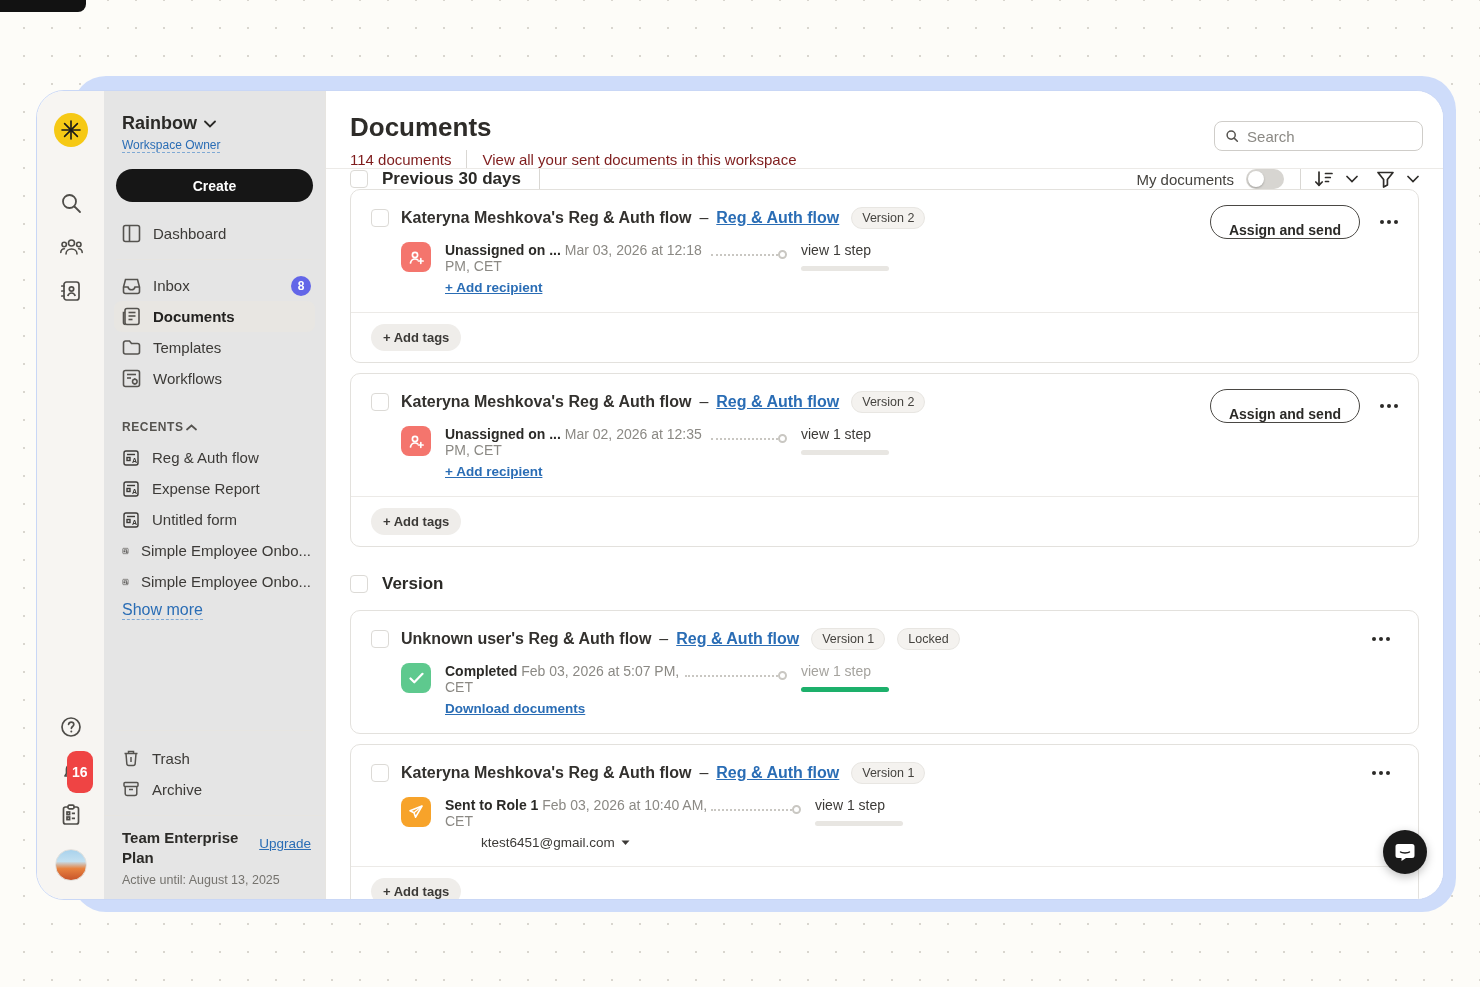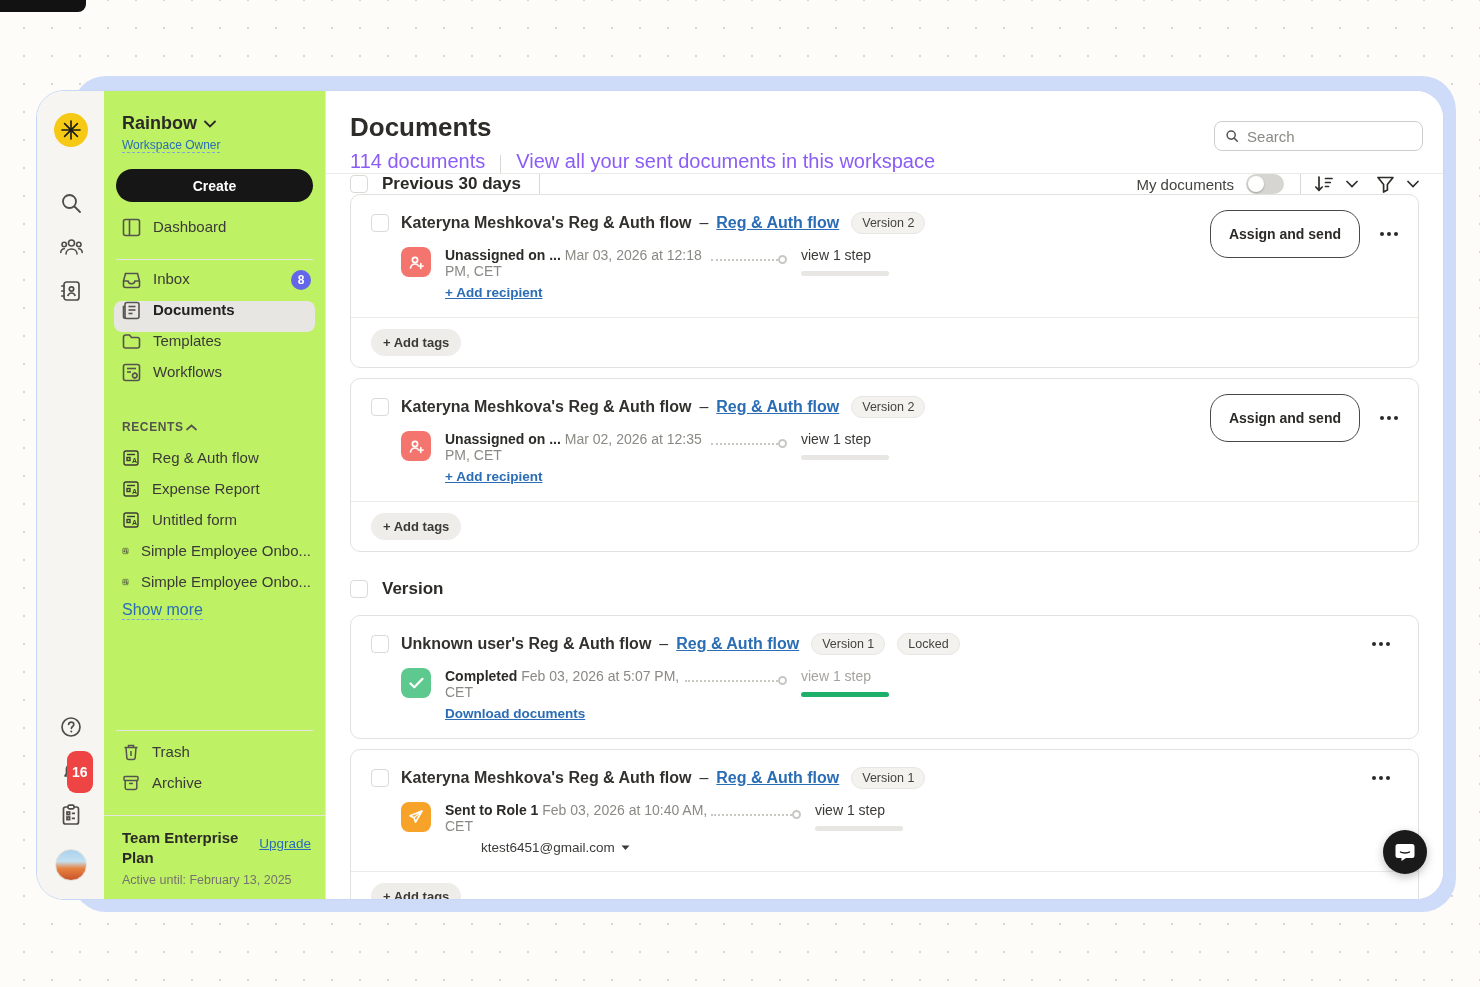--- a/index.html
+++ b/index.html
@@ -18,48 +18,48 @@
   .logo { width:34px; height:34px; border-radius:50%; background:#f6c915; display:flex; align-items:center; justify-content:center; margin-bottom:34px; }
   .rail-icon { width:24px; height:24px; margin:10px 0; color:#4f4d49; position:relative; cursor:pointer; }
   .rail-spacer { flex:1; }
   .rail svg { display:block; }
   .badge-red { position:absolute; top:-8px; right:-10px; background:#ef4444; color:#fff; font-size:14px; font-weight:700;
     border-radius:9px; padding:14px 5px; line-height:1; }
   .avatar { width:32px; height:32px; border-radius:50%; margin-top:12px;
     background:linear-gradient(180deg,#a9d2ec 0%,#c3e0f1 38%,#e8823f 62%,#c8542a 100%); border:1px solid #e3e1dd; }
 
   
-  .sidebar { width:222px; flex:0 0 222px; background:#bef264; border-right:1px solid #e7e5e1; display:flex; flex-direction:column; padding-top:22px; }
+  .sidebar { width:222px; flex:0 0 222px; background:#e5e5e5; border-right:1px solid #e7e5e1; display:flex; flex-direction:column; padding-top:22px; }
   .ws { padding:0 14px 0 18px; }
   .ws-name { font-size:18px; font-weight:700; color:#2b2a27; display:flex; align-items:center; gap:7px; }
   .ws-role { display:inline-block; margin-top:4px; font-size:12px; color:#2a6db5; border-bottom:1px dashed #7fa9d4; cursor:pointer; }
   .create-btn { margin:16px 12px 0 12px; height:33px; background:#161616; color:#fff; border:none; border-radius:17px;
     font-size:14px; font-weight:700; font-family:inherit; cursor:pointer; }
   .nav { margin-top:16px; }
-  .nav-item { display:flex; gap:12px; height:31px; padding:0 14px 0 18px; font-size:15px; color:#3c3a37; cursor:pointer; position:relative; }
+  .nav-item { display:flex; align-items:center; gap:12px; height:31px; padding:0 14px 0 18px; font-size:15px; color:#3c3a37; cursor:pointer; position:relative; }
   .nav-item svg { flex:0 0 auto; color:#55534f; }
   .nav-item.selected { background:#e8e6e2; border-radius:8px; margin:0 10px; padding:0 8px 0 8px; font-weight:700; color:#232220; height:31px; }
   .side-div { height:1px; background:#e7e5e1; margin:10px 12px; }
   .count-badge { margin-left:auto; background:#6366e8; color:#fff; font-size:12px; font-weight:700; min-width:20px; height:20px;
     border-radius:10px; display:flex; align-items:center; justify-content:center; }
   .recents-h { display:flex; align-items:center; gap:2px; padding:0 18px; margin-top:26px; font-size:12px; font-weight:700;
     letter-spacing:.6px; color:#55534f; cursor:pointer; }
   .recent-item { display:flex; align-items:center; gap:12px; height:31px; padding:0 14px 0 18px; font-size:15px; color:#3c3a37; cursor:pointer; white-space:nowrap; }
   .show-more { margin:4px 0 6px 18px; font-size:16px; color:#2a6db5; border-bottom:1px dashed #7fa9d4; align-self:flex-start; cursor:pointer; }
   .plan { border-top:1px solid #e7e5e1; padding:12px 14px 12px 18px; }
   .plan-top { display:flex; align-items:flex-start; }
   .plan-name { font-size:15px; font-weight:700; color:#2b2a27; width:118px; line-height:1.35; }
   .upgrade { margin-left:auto; margin-top:8px; font-size:13.5px; color:#2a6db5; text-decoration:underline; cursor:pointer; }
   .plan-note { margin-top:5px; font-size:12.5px; color:#75736e; }
 
   
   .main { flex:1; display:flex; flex-direction:column; background:#fff; position:relative; min-width:0; }
   .m-header { padding:21px 24px 0 24px; height:87px; border-bottom:1px solid #eceae7; position:relative; }
   .m-title { font-size:26px; font-weight:700; color:#2e2c29; }
-  .m-sub { display:flex; align-items:flex-end; margin-top:7px; font-size:20px; color:#8b5cf6; }
+  .m-sub { display:flex; align-items:flex-end; margin-top:7px; font-size:15px; color:#7f1d1d; }
   .m-sub .vdiv { width:1px; height:18px; background:#d9d7d3; margin:0 15px; }
   .search-box { position:absolute; right:20px; top:30px; width:209px; height:30px; border:1px solid #cfcdc9; border-radius:8px;
     display:flex; align-items:center; padding:0 10px; gap:8px; background:#fff; }
   .search-box input { border:none; outline:none; width:100%; font-size:15px; font-family:inherit; color:#3c3a37; background:transparent; }
   .search-box input::placeholder { color:#8b8984; }
 
   .toolbar { height:63px; display:flex; align-items:center; padding:0 24px; }
   .checkbox { width:18px; height:18px; border:1.5px solid #dcdad6; border-radius:4px; background:#fff; cursor:pointer; flex:0 0 auto; }
   .tb-label { font-size:17px; font-weight:700; color:#2b2a27; margin-left:14px; }
   .tb-vdiv { width:1px; height:20px; background:#d9d7d3; margin-left:18px; }
@@ -85,21 +85,21 @@
   .status-action { display:inline-block; margin-top:6px; font-size:13.5px; font-weight:700; color:#2a6db5; text-decoration:underline; cursor:pointer; }
   .status-email { margin-top:6px; font-size:13.5px; color:#3c3a37; display:flex; align-items:center; gap:6px; cursor:pointer;padding-left:36px; }
   .leader { flex:0 0 76px; display:flex; align-items:center; margin-top:8px; }
   .leader .dots { flex:1; border-top:2px dotted #c9c7c2; }
   .leader .ring { width:9px; height:9px; border:2px solid #c9c7c2; border-radius:50%; background:#fff; flex:0 0 auto; }
   .steps { margin-left:14px; width:100px; }
   .steps-label { font-size:14px; color:#3c3a37; cursor:pointer; }
   .steps-label.muted { color:#a5a39e; }
   .steps-bar { margin-top:8px; width:88px; height:5px; border-radius:3px; background:#e8e6e2; }
   .card-actions { position:absolute; top:15px; right:18px; display:flex; align-items:center; gap:18px; }
-  .assign-btn { height:48px; padding:8px 18px; border:1.5px solid #4a4844; border-radius:18px; background:#fff;
+  .assign-btn { height:32px; padding:16px 18px; border:1.5px solid #4a4844; border-radius:18px; background:#fff;
     font-size:14px; font-weight:700; color:#2b2a27; font-family:inherit; cursor:pointer; }
   .more-btn { display:flex; gap:3px; cursor:pointer; padding:6px 2px; }
   .more-btn i { width:4px; height:4px; border-radius:50%; background:#2b2a27; }
   .tags-row { border-top:1px solid #eceae7; padding:11px 20px; }
   .tag-pill { display:inline-block; background:#efedea; border-radius:14px; padding:6px 12px; font-size:13px; font-weight:600; color:#3c3a37; cursor:pointer; }
   .section-row { display:flex; align-items:center; gap:14px; margin:27px 0 16px 0; }
   .section-label { font-size:17px; font-weight:700; color:#2b2a27; }
 
   .chat-fab { position:absolute; left:1383px; top:830px; width:44px; height:44px; border-radius:50%; background:#1a1a1a;
     display:flex; align-items:center; justify-content:center; cursor:pointer; box-shadow:0 3px 10px rgba(0,0,0,.25); }
@@ -313,21 +313,21 @@
           </svg>
           <span>Archive</span>
         </div>
       </div>
 
       <div class="plan">
         <div class="plan-top">
           <div class="plan-name">Team Enterprise Plan</div>
           <span class="upgrade">Upgrade</span>
         </div>
-        <div class="plan-note">Active until: February 13, 2025</div>
+        <div class="plan-note">Active until: August 13, 2025</div>
       </div>
     </div>
 
     <div class="main">
       <div class="m-header">
         <div class="m-title">Documents</div>
         <div class="m-sub">
           <span>114 documents</span>
           <span class="vdiv"></span>
           <span>View all your sent documents in this workspace</span>

